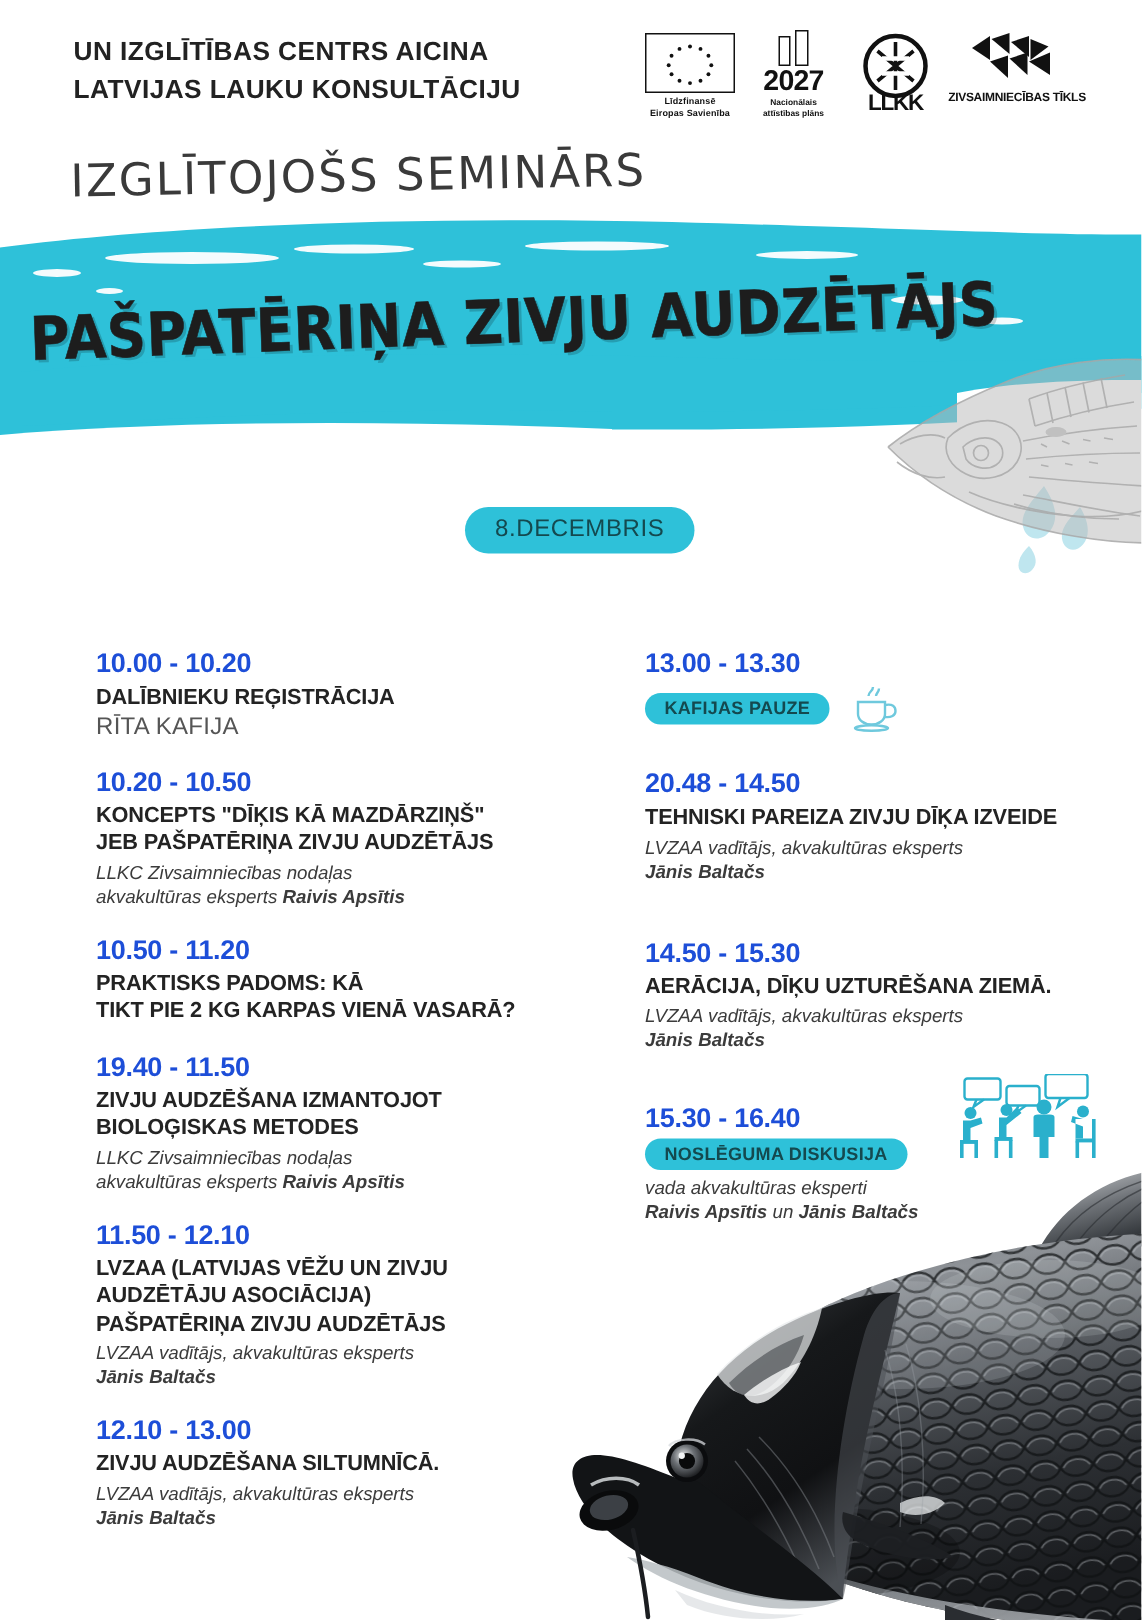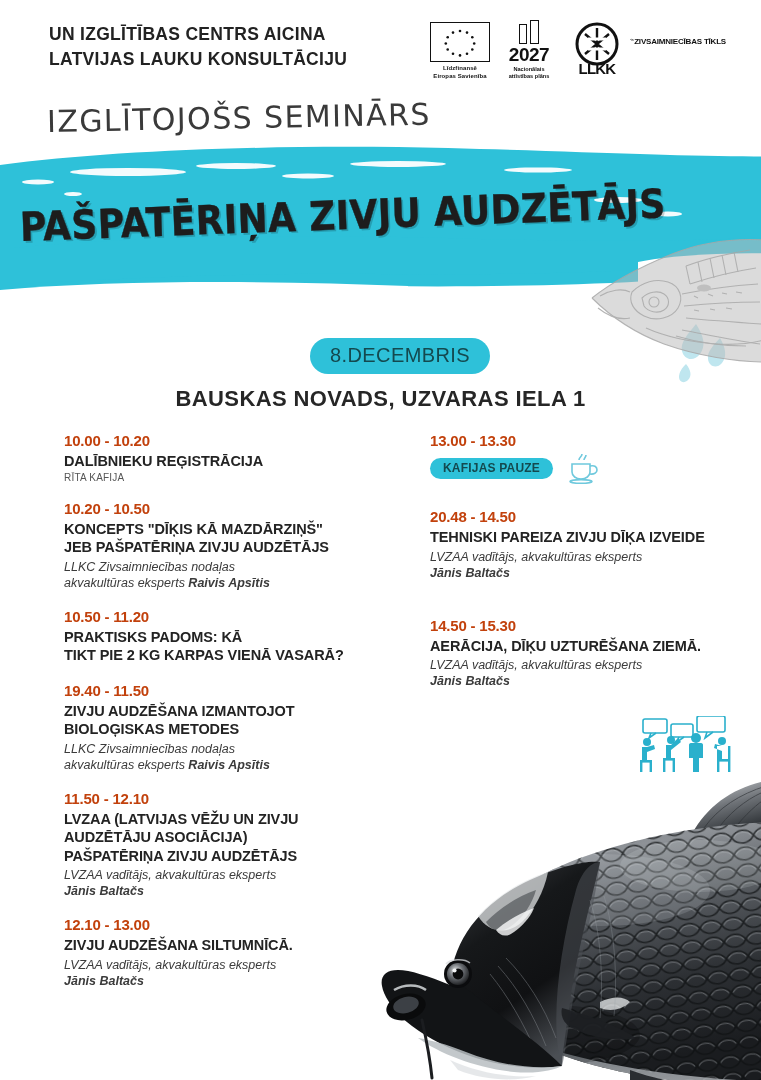--- a/index.html
+++ b/index.html
@@ -26,21 +26,21 @@
   .np-wrap{display:flex;flex-direction:column;align-items:center;width:70px;}
   .np-bars{display:flex;gap:3px;align-items:flex-end;height:22px;margin-bottom:1px;}
   .np-bars i{display:block;border:1.5px solid #111;background:#fff;}
   .np-bars i:nth-child(1){width:6px;height:18px;}
   .np-bars i:nth-child(2){width:7px;height:22px;}
   .np-year{font-size:19px;font-weight:bold;letter-spacing:-.5px;color:#111;line-height:1;}
   .np-cap{font-size:5.6px;font-weight:bold;line-height:1.25;text-align:center;margin-top:2px;color:#111;}
   .llkc{display:flex;flex-direction:column;align-items:center;width:58px;}
   .llkc-mark{width:44px;height:44px;}
   .llkc-txt{font-size:15px;font-weight:bold;letter-spacing:-.8px;margin-top:-6px;color:#111;}
-  .ztikls{display:flex;flex-direction:row;align-items:center;width:96px;}
+  .ztikls{display:flex;flex-direction:column;align-items:center;width:96px;}
   .ztikls-mark{width:64px;height:36px;}
   .ztikls-txt{font-size:8px;font-weight:bold;letter-spacing:-.2px;color:#111;margin-top:2px;white-space:nowrap;}
 
   
   .seminar{
     position:absolute;left:47px;top:104px;
     font-size:30px;font-weight:400;letter-spacing:1.4px;color:#3a3a3a;
     transform:rotate(-1.1deg);transform-origin:left center;
     font-family:"DejaVu Sans","Liberation Sans",sans-serif;
   }
@@ -59,49 +59,49 @@
   }
   .droplets{position:absolute;left:700px;top:176px;width:62px;height:66px;}
 
   
   .sketch-fish{position:absolute;left:586px;top:236px;width:180px;height:136px;opacity:.95;}
 
   
   .date-badge{
     position:absolute;left:310px;top:338px;
     background:#2ec1d9;color:#14494f;border-radius:22px;
-    padding:6px 20px 7px;font-size:20px;letter-spacing:.4px;
+    padding:6px 20px 7px;font-size:16px;letter-spacing:.4px;
     font-weight:400;
   }
   .place{
     position:absolute;left:0;right:0;top:386px;text-align:center;
     font-size:22px;font-weight:bold;letter-spacing:.4px;color:#262626;
   }
 
   
   .col{position:absolute;top:432px;}
   .col-left{left:64px;width:330px;}
   .col-right{left:430px;width:320px;}
 
   .item{margin-bottom:17px;}
   .time{
-    font-size:15px;font-weight:bold;color:#c2410c;letter-spacing:-.2px;
+    font-size:18px;font-weight:bold;color:#1d4ed8;letter-spacing:-.2px;
     margin-bottom:3px;
   }
   .head{
     font-size:14.5px;font-weight:bold;color:#232323;line-height:1.28;
     letter-spacing:-.1px;
   }
   .sub{
     font-size:12.5px;font-style:italic;color:#3b3b3b;line-height:1.28;
     margin-top:2px;
   }
   .sub b{font-weight:bold;font-style:italic;}
   .plain{
-    font-size:10px;color:#555;letter-spacing:.2px;margin-top:1px;
+    font-size:16px;color:#555;letter-spacing:.2px;margin-top:1px;
   }
   .pill{
     display:inline-block;background:#2ec1d9;color:#14494f;
     border-radius:13px;padding:3px 13px 4px;font-size:12px;font-weight:bold;
     letter-spacing:.2px;vertical-align:middle;
   }
   .pill-row{display:flex;align-items:center;gap:12px;}
   .cup-icon{width:36px;height:32px;flex:0 0 auto;}
   .disc-icon{position:absolute;left:635px;top:716px;width:110px;height:66px;}
 
@@ -237,21 +237,20 @@
       <path d="M96 94 C118 98 144 104 174 108"></path>
       <path d="M108 60 L112 62 M122 58 L127 60 M136 57 L141 58 M150 56 L156 57"></path>
       <path d="M108 74 L113 75 M124 73 L129 74 M140 72 L146 73"></path>
       <ellipse cx="118" cy="52" rx="7" ry="3.4" fill="#b9b9b9" stroke="none"></ellipse>
       <path d="M60 92 C78 100 104 106 130 108 C148 109 164 108 178 104"></path>
       <path d="M90 100 C110 106 134 110 160 110"></path>
     </g>
   </svg>
 
   <div class="date-badge">8.DECEMBRIS</div>
-  <div class="place">BAUSKAS NOVADS, UZVARAS IELA 1</div>
 
   <div class="col col-left">
 
     <div class="item">
       <div class="time">10.00 - 10.20</div>
       <div class="head">DALĪBNIEKU REĢISTRĀCIJA</div>
       <div class="plain">RĪTA KAFIJA</div>
     </div>
 
     <div class="item">
@@ -338,20 +337,30 @@
 
     <div class="item" style="margin-bottom:34px">
       <div class="time">14.50 - 15.30</div>
       <div class="head">AERĀCIJA, DĪĶU UZTURĒŠANA ZIEMĀ.</div>
       <div class="sub">
         <span>LVZAA vadītājs, akvakultūras eksperts</span><br>
         <b>Jānis Baltačs</b>
       </div>
     </div>
 
+    <div class="item">
+      <div class="time">15.30 - 16.40</div>
+      <div style="margin:2px 0 4px">
+        <span class="pill">NOSLĒGUMA DISKUSIJA</span>
+      </div>
+      <div class="sub">
+        <span>vada akvakultūras eksperti</span><br>
+        <b>Raivis Apsītis</b><span> un </span><b>Jānis Baltačs</b>
+      </div>
+    </div>
   </div>
 
   <svg class="disc-icon" viewBox="0 0 110 66">
     <g fill="none" stroke="#2ab0cc" stroke-width="1.6">
       <rect x="8" y="3" width="24" height="14" rx="2"></rect>
       <rect x="36" y="8" width="22" height="13" rx="2"></rect>
       <rect x="62" y="0" width="28" height="16" rx="2"></rect>
       <path d="M16 17 L14 22 L21 17"></path>
       <path d="M44 21 L42 26 L49 21"></path>
       <path d="M72 16 L70 22 L78 16"></path>

